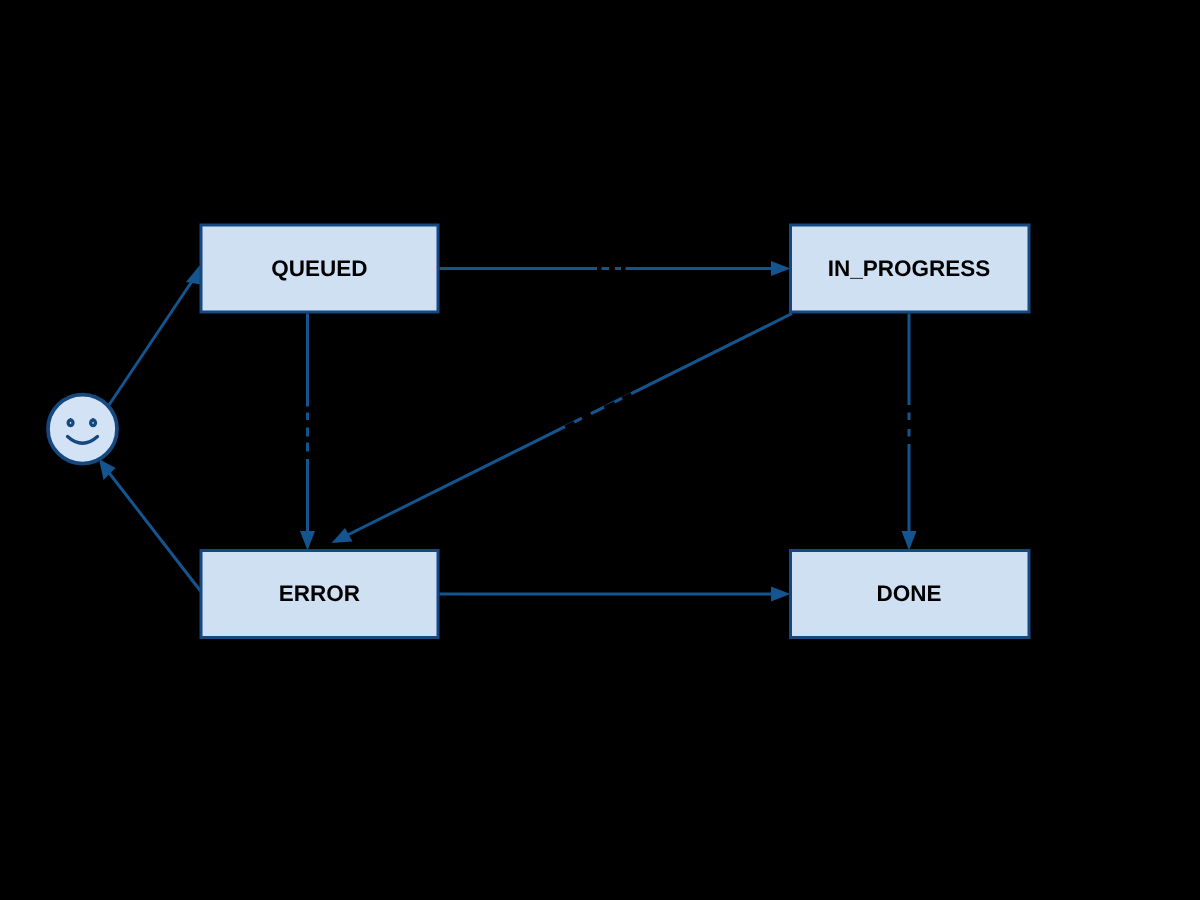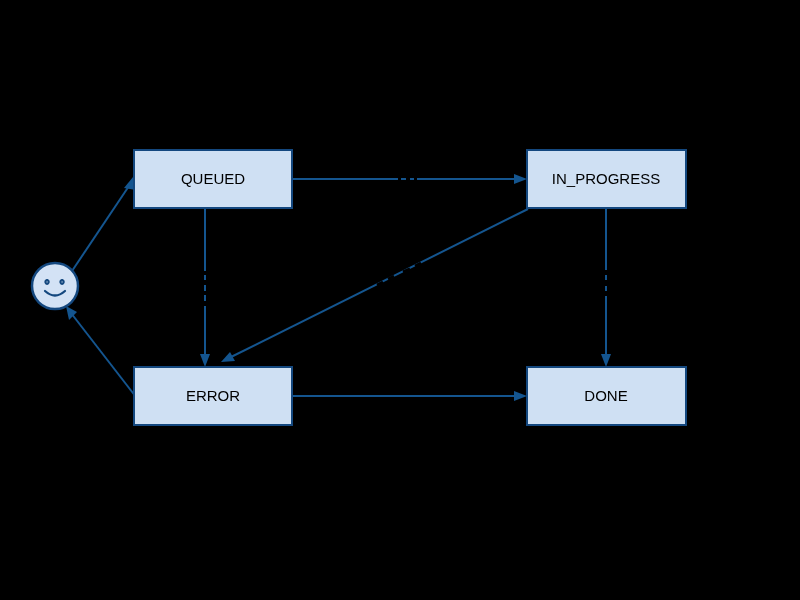--- a/index.html
+++ b/index.html
@@ -12,20 +12,21 @@
     width: 800px;
     height: 600px;
     overflow: hidden;
     font-family: "Liberation Sans", sans-serif;
   }
   #diagram-root {
     position: relative;
     width: 800px;
     height: 548px;
     background: #000000;
+    font-weight: bold;
   }
   svg#state-diagram {
     position: absolute;
     top: 0;
     left: 0;
     width: 800px;
     height: 600px;
     display: block;
   }
   .node-rect {

